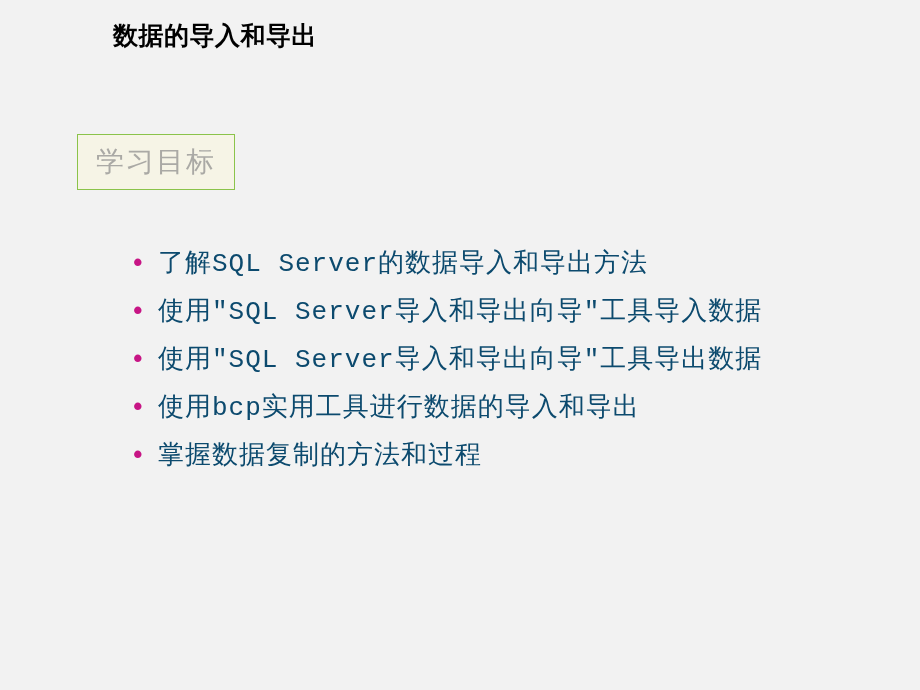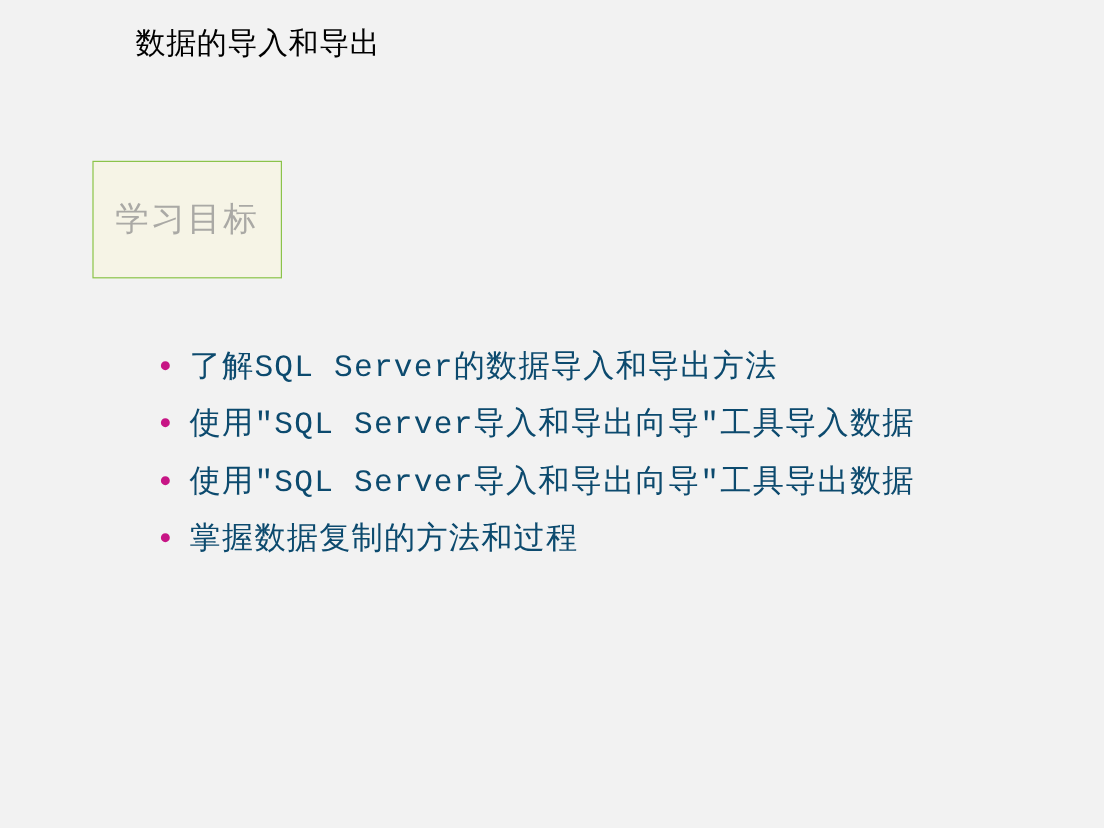--- a/index.html
+++ b/index.html
@@ -9,31 +9,31 @@
     }
     body {
       width: 920px;
       height: 690px;
       background-color: #f2f2f2;
       font-family: "SimSun", "宋体", serif;
       overflow: hidden;
     }
     .page-title {
       font-size: 25px;
-      font-weight: normal;
+      font-weight: bold;
       color: #000;
       padding-top: 19px;
       padding-left: 113px;
       letter-spacing: 0.5px;
     }
     .section-box {
       border: 1px solid #8bc34a;
       background-color: #f6f4e6;
       display: inline-block;
-      padding: 29px 18px;
+      padding: 8px 18px;
       margin-top: 82px;
       margin-left: 77px;
     }
     .section-label {
       font-size: 28px;
       color: #aaa9a5;
       letter-spacing: 2px;
       font-family: "SimHei", "黑体", sans-serif;
     }
     .bullet-list {
@@ -68,17 +68,18 @@
 <h1 class="page-title">数据的导入和导出</h1>
 
 <div class="section-box">
   <span class="section-label">学习目标</span>
 </div>
 
 <ul class="bullet-list">
   <li class="bullet-item">了解SQL Server的数据导入和导出方法</li>
   <li class="bullet-item">使用"SQL Server导入和导出向导"工具导入数据</li>
   <li class="bullet-item">使用"SQL Server导入和导出向导"工具导出数据</li>
+  <li class="bullet-item">使用bcp实用工具进行数据的导入和导出</li>
   <li class="bullet-item">掌握数据复制的方法和过程</li>
 </ul>
 
 
 
 
 </body></html>

